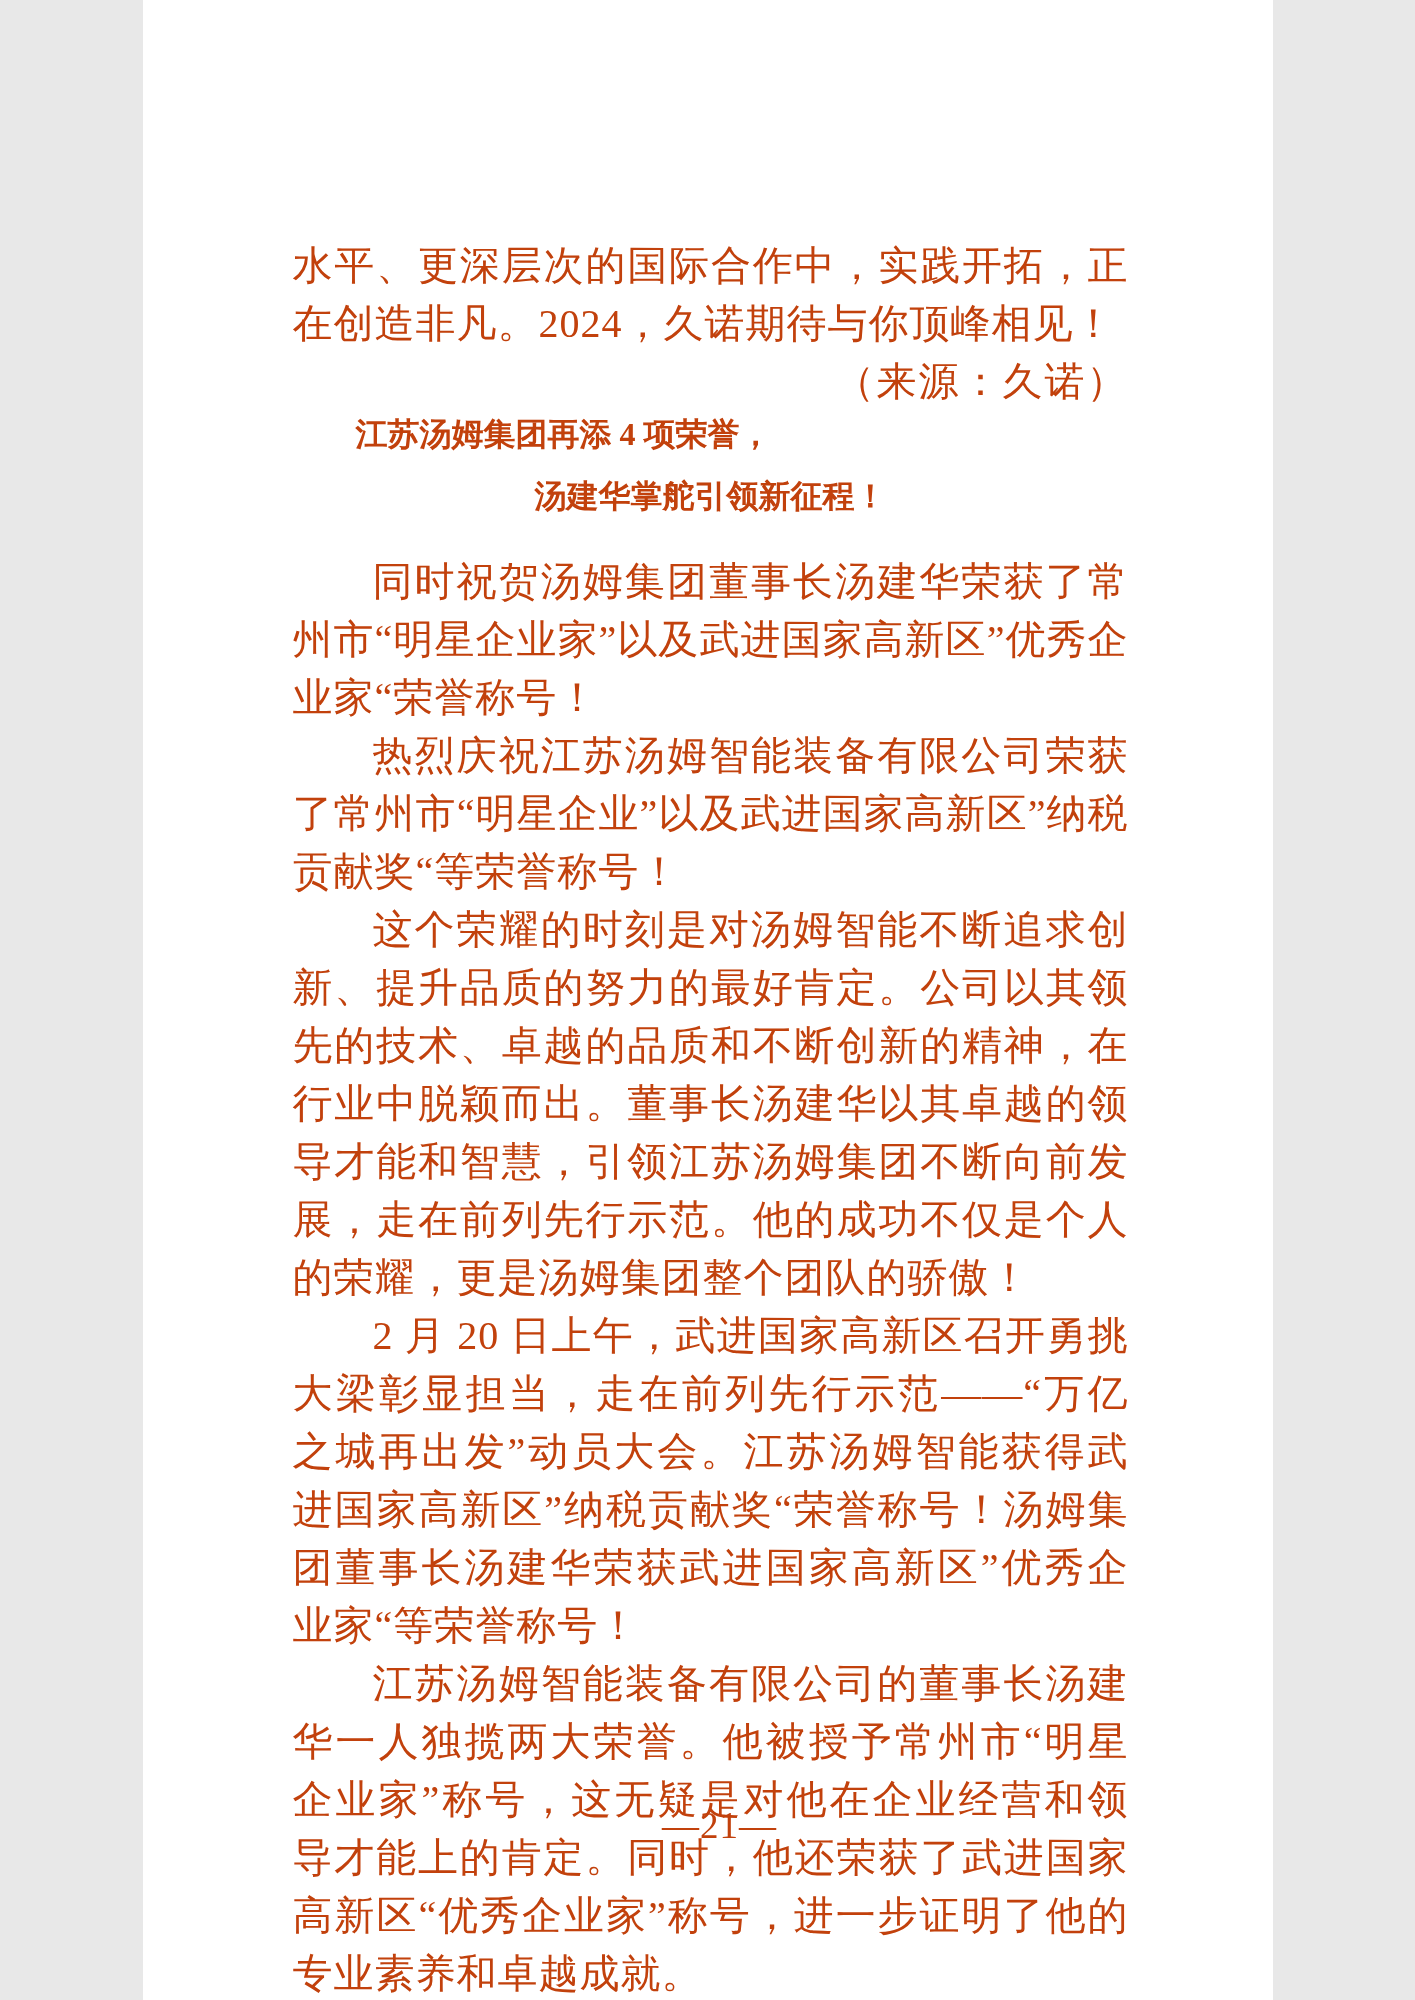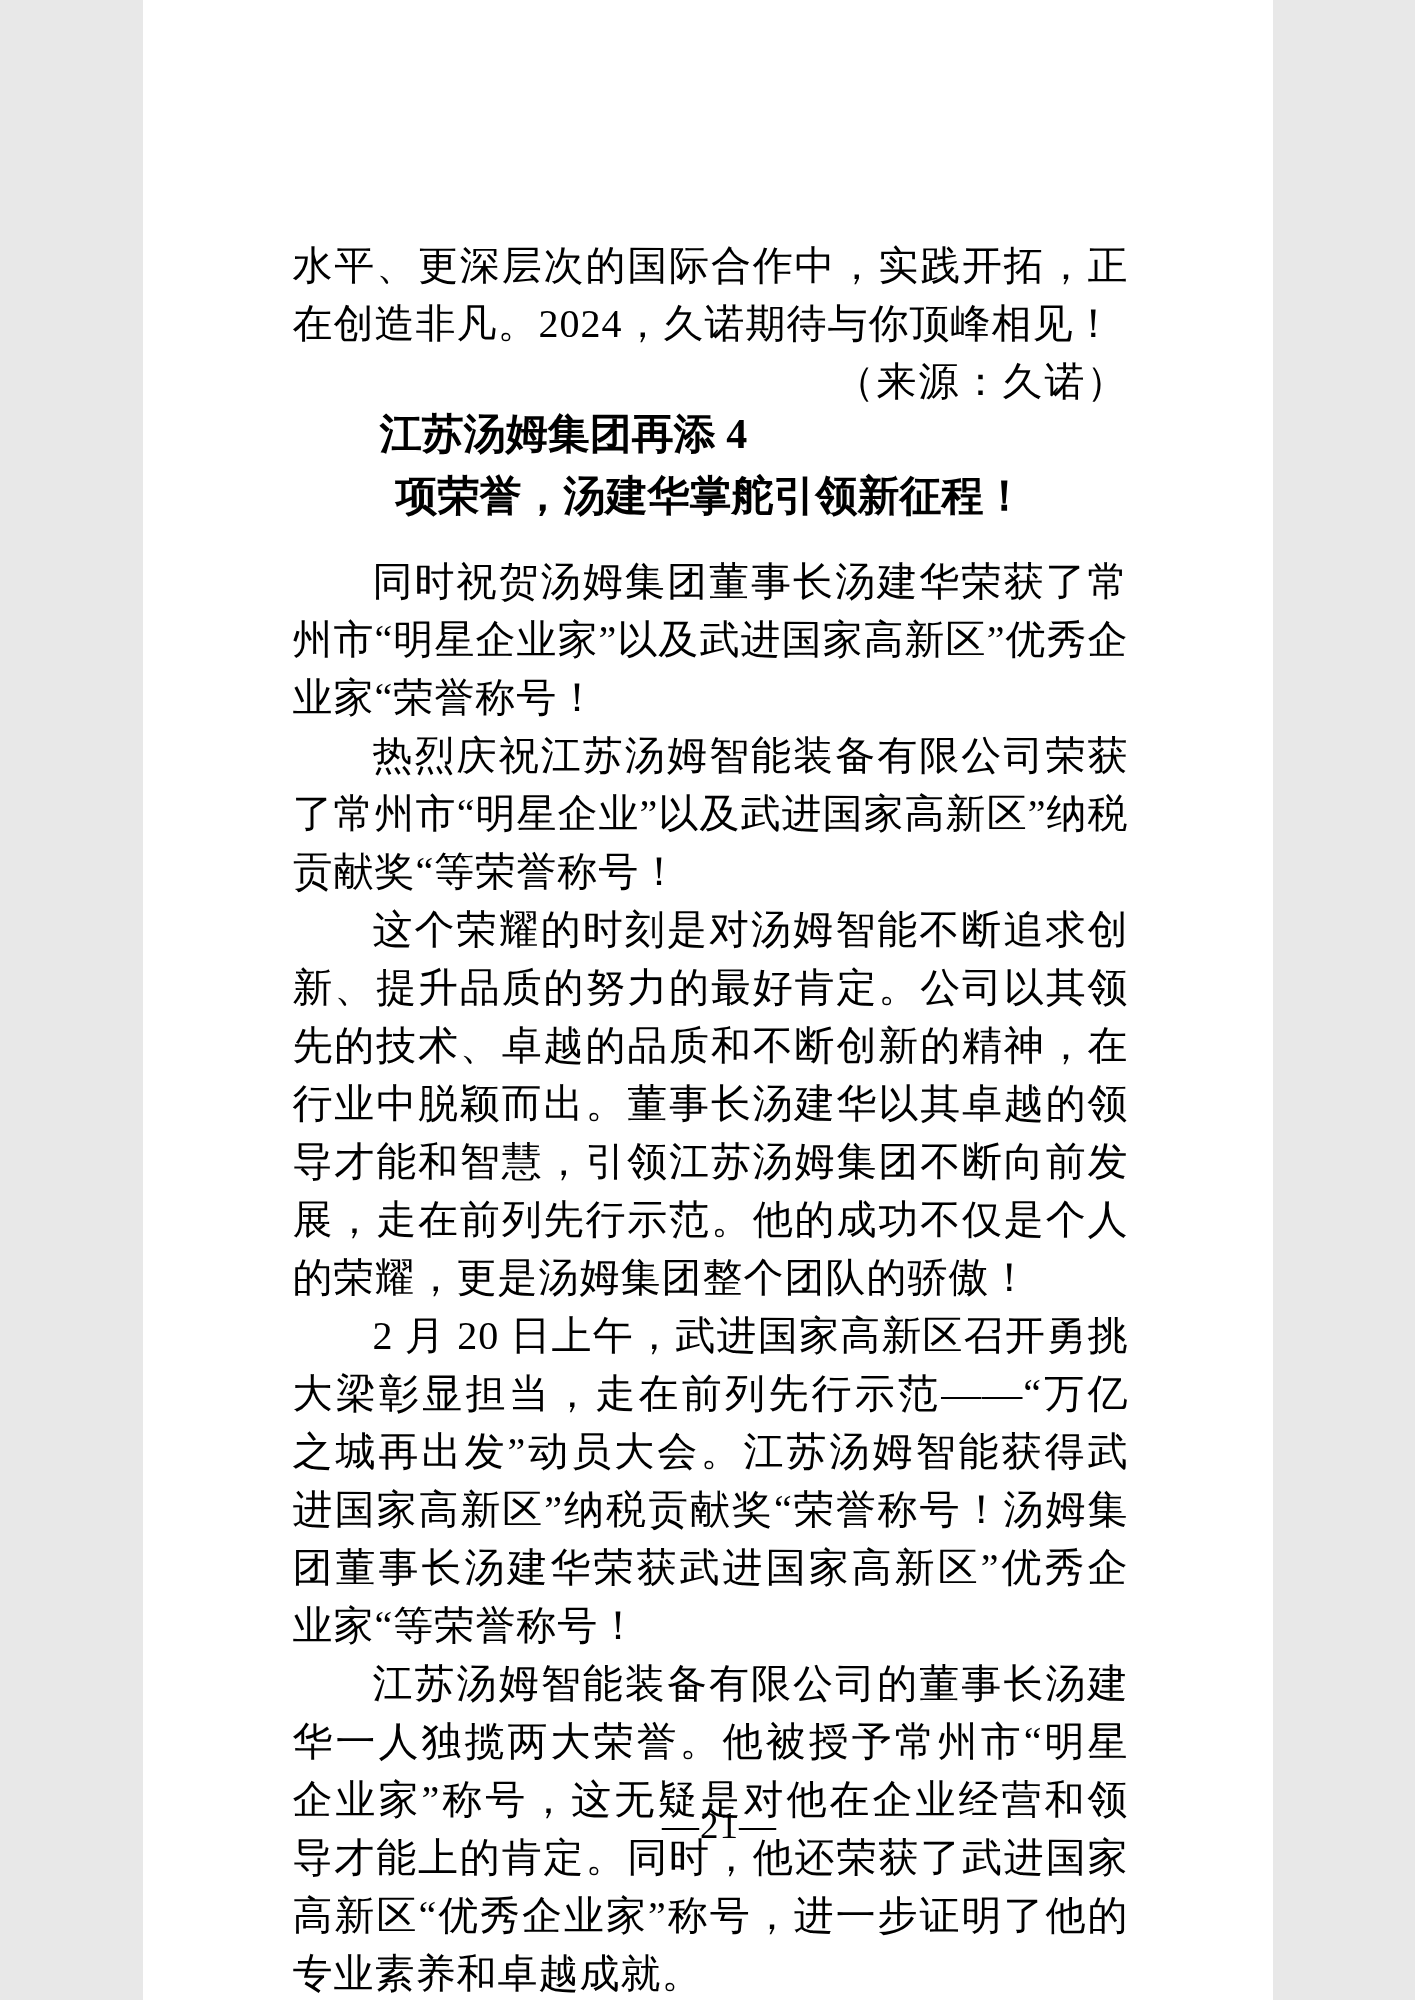--- a/index.html
+++ b/index.html
@@ -6,21 +6,21 @@
     margin: 0;
     padding: 0;
     background: #e8e8e8;
   }
   .page {
     position: relative;
     width: 1130px;
     height: 2000px;
     margin: 0 auto;
     background: #ffffff;
-    color: #000000;
+    color: #c2410c;
     font-family: "Liberation Serif", "DejaVu Serif", serif;
     overflow: hidden;
   }
   .content {
     position: absolute;
     top: 237px;
     left: 150px;
     right: 144px;
   }
   .body-text {
@@ -32,21 +32,21 @@
     word-break: break-all;
   }
   .indent {
     text-indent: 2em;
   }
   .intro-para .source {
     float: right;
     letter-spacing: 2px;
   }
   .article-title {
-    font-size: 42px;
+    font-size: 32px;
     font-weight: bold;
     text-align: center;
     line-height: 62px;
     letter-spacing: 0;
     margin: 50px 0 26px 0;
     word-break: keep-all;
   }
   .page-number {
     position: absolute;
     top: 1804px;

